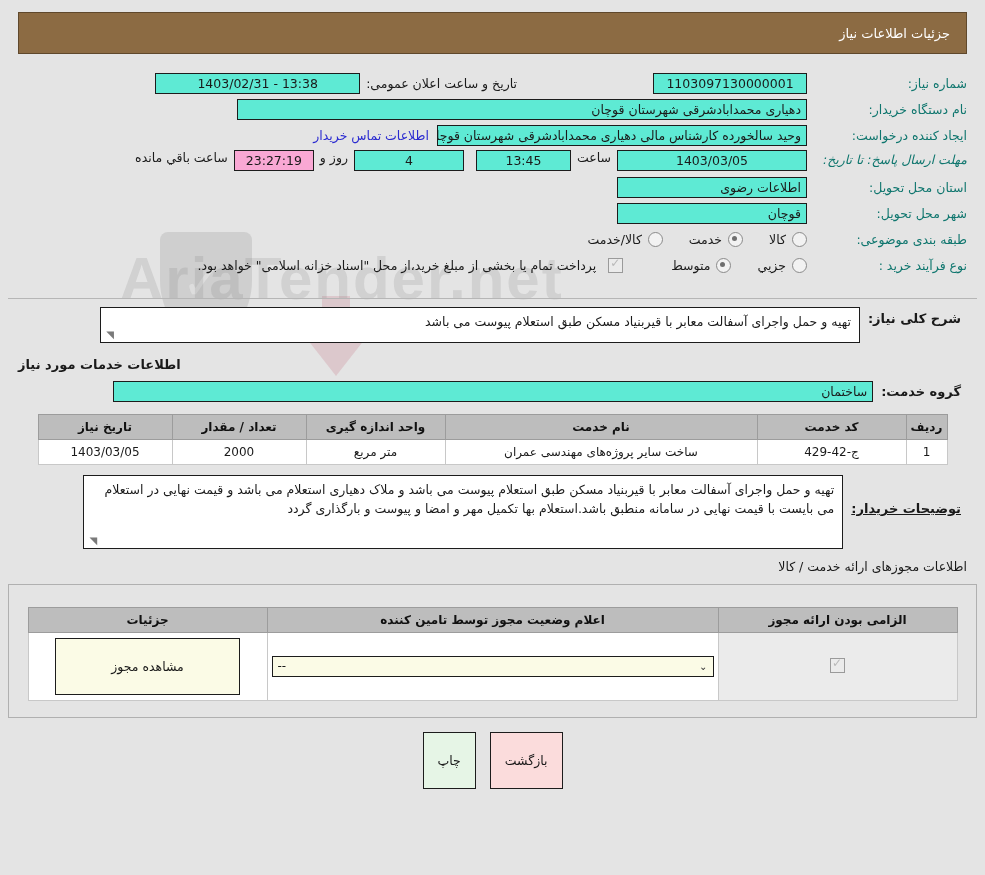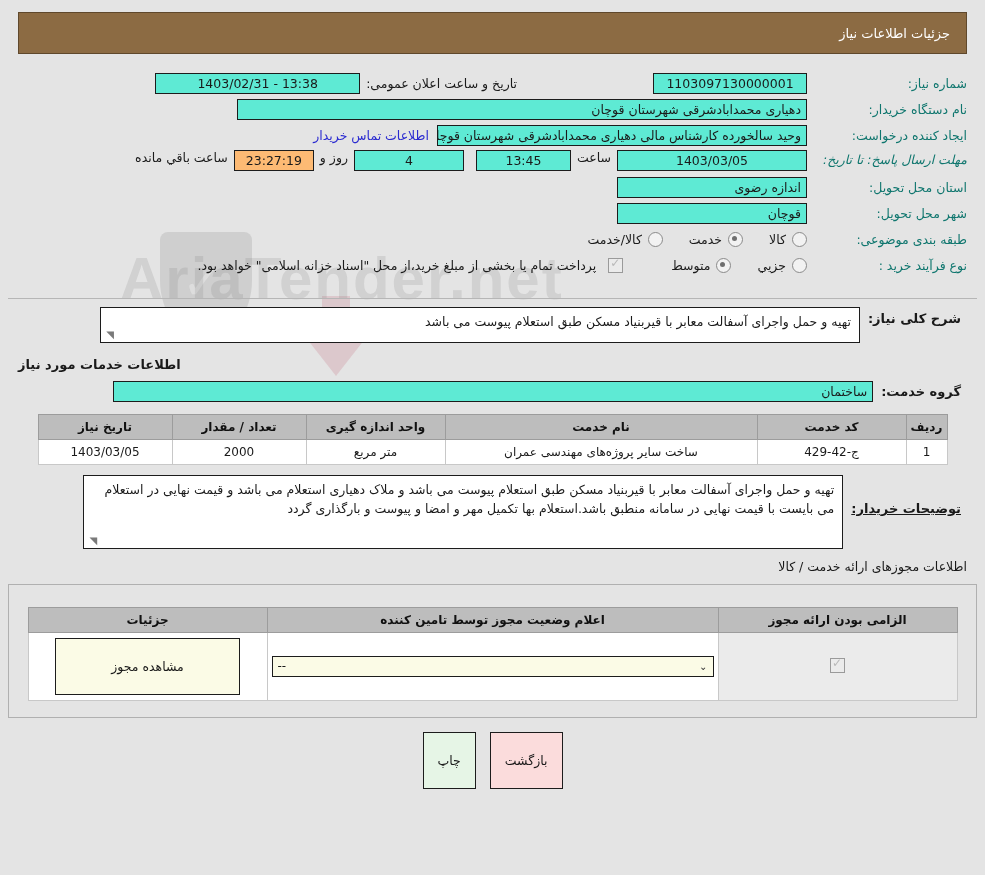--- a/index.html
+++ b/index.html
@@ -115,21 +115,21 @@
     height: 21px;
     line-height: 20px;
     padding: 0 5px;
     font-size: 12.5px;
     box-sizing: border-box;
     overflow: hidden;
     white-space: nowrap;
     text-align: right;
   }
   .fval.ltr { direction: ltr; text-align: center; }
-  .fval-yellow { background: #fdba74; }
+  .fval-yellow { background: #f9a8d4; }
   .sublabel {
     font-size: 12.5px;
     padding: 0 6px;
     white-space: nowrap;
   }
   .link {
     color: #2a2ad0;
     font-size: 12.5px;
     padding: 0 8px;
     cursor: pointer;
@@ -329,21 +329,21 @@
       <div class="sublabel">ساعت</div>
       <div class="fval ltr" style="width:95px;">13:45</div>
       <div class="fval ltr" style="width:110px; margin-right:12px;">4</div>
       <div class="sublabel">روز و</div>
       <div class="fval ltr fval-yellow" style="width:80px;">23:27:19</div>
       <div class="sublabel">ساعت باقي مانده</div>
     </div>
 
     <div class="frow">
       <div class="flabel">استان محل تحویل:</div>
-      <div class="fval" style="width:190px;">اندازه رضوی</div>
+      <div class="fval" style="width:190px;">اطلاعات رضوی</div>
     </div>
 
     <div class="frow">
       <div class="flabel">شهر محل تحویل:</div>
       <div class="fval" style="width:190px;">قوچان</div>
     </div>
 
     <div class="frow">
       <div class="flabel">طبقه بندی موضوعی:</div>
       <div class="radio-wrap">

